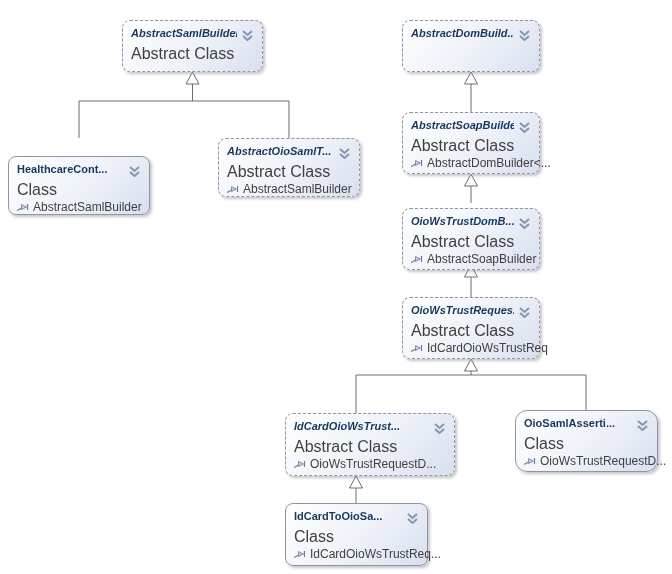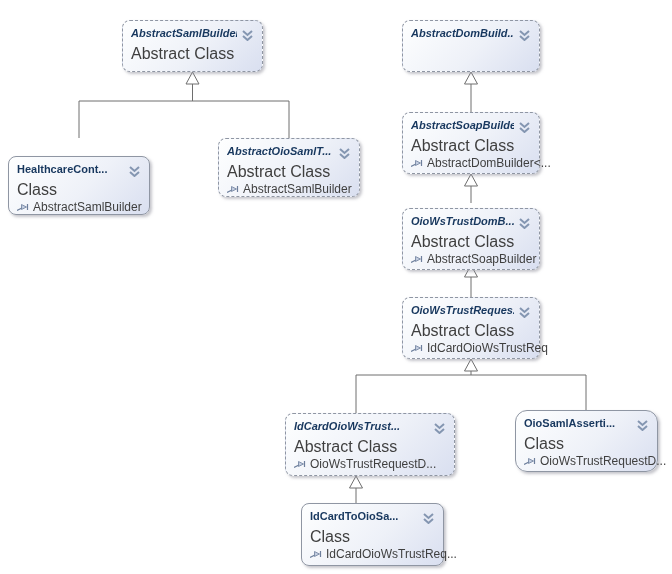--- a/index.html
+++ b/index.html
@@ -255,21 +255,21 @@
         <svg width="12" height="9" viewBox="0 0 12 9">
             <line x1="0" y1="7.5" x2="6" y2="4.5" stroke="#6d7f9c" stroke-width="1.2"></line>
             <polygon points="4.5,1.5 9.5,4 4.5,6.5" fill="#c3cde0" stroke="#6d7f9c" stroke-width="0.8"></polygon>
             <line x1="10.5" y1="1" x2="10.5" y2="7" stroke="#6d7f9c" stroke-width="1.2"></line>
           </svg>
       </span>
       <span>OioWsTrustRequestD...</span>
     </div>
   </div>
 
-  <div class="cbox" style="left:285px;top:503px;width:143px;height:63px;margin-left:16px;">
+  <div class="cbox" style="left:285px;top:503px;width:143px;height:63px;">
     <div class="chead">
       <span class="ctitle">IdCardToOioSa...</span>
       <span class="chev">
         <svg width="13" height="11" viewBox="0 0 13 11">
             <path d="M2 1 L6.5 5 L11 1" fill="none" stroke="currentColor" stroke-width="2"></path>
             <path d="M2 6 L6.5 10 L11 6" fill="none" stroke="currentColor" stroke-width="2"></path>
           </svg>
       </span>
     </div>
     <div class="ckind">Class</div>

